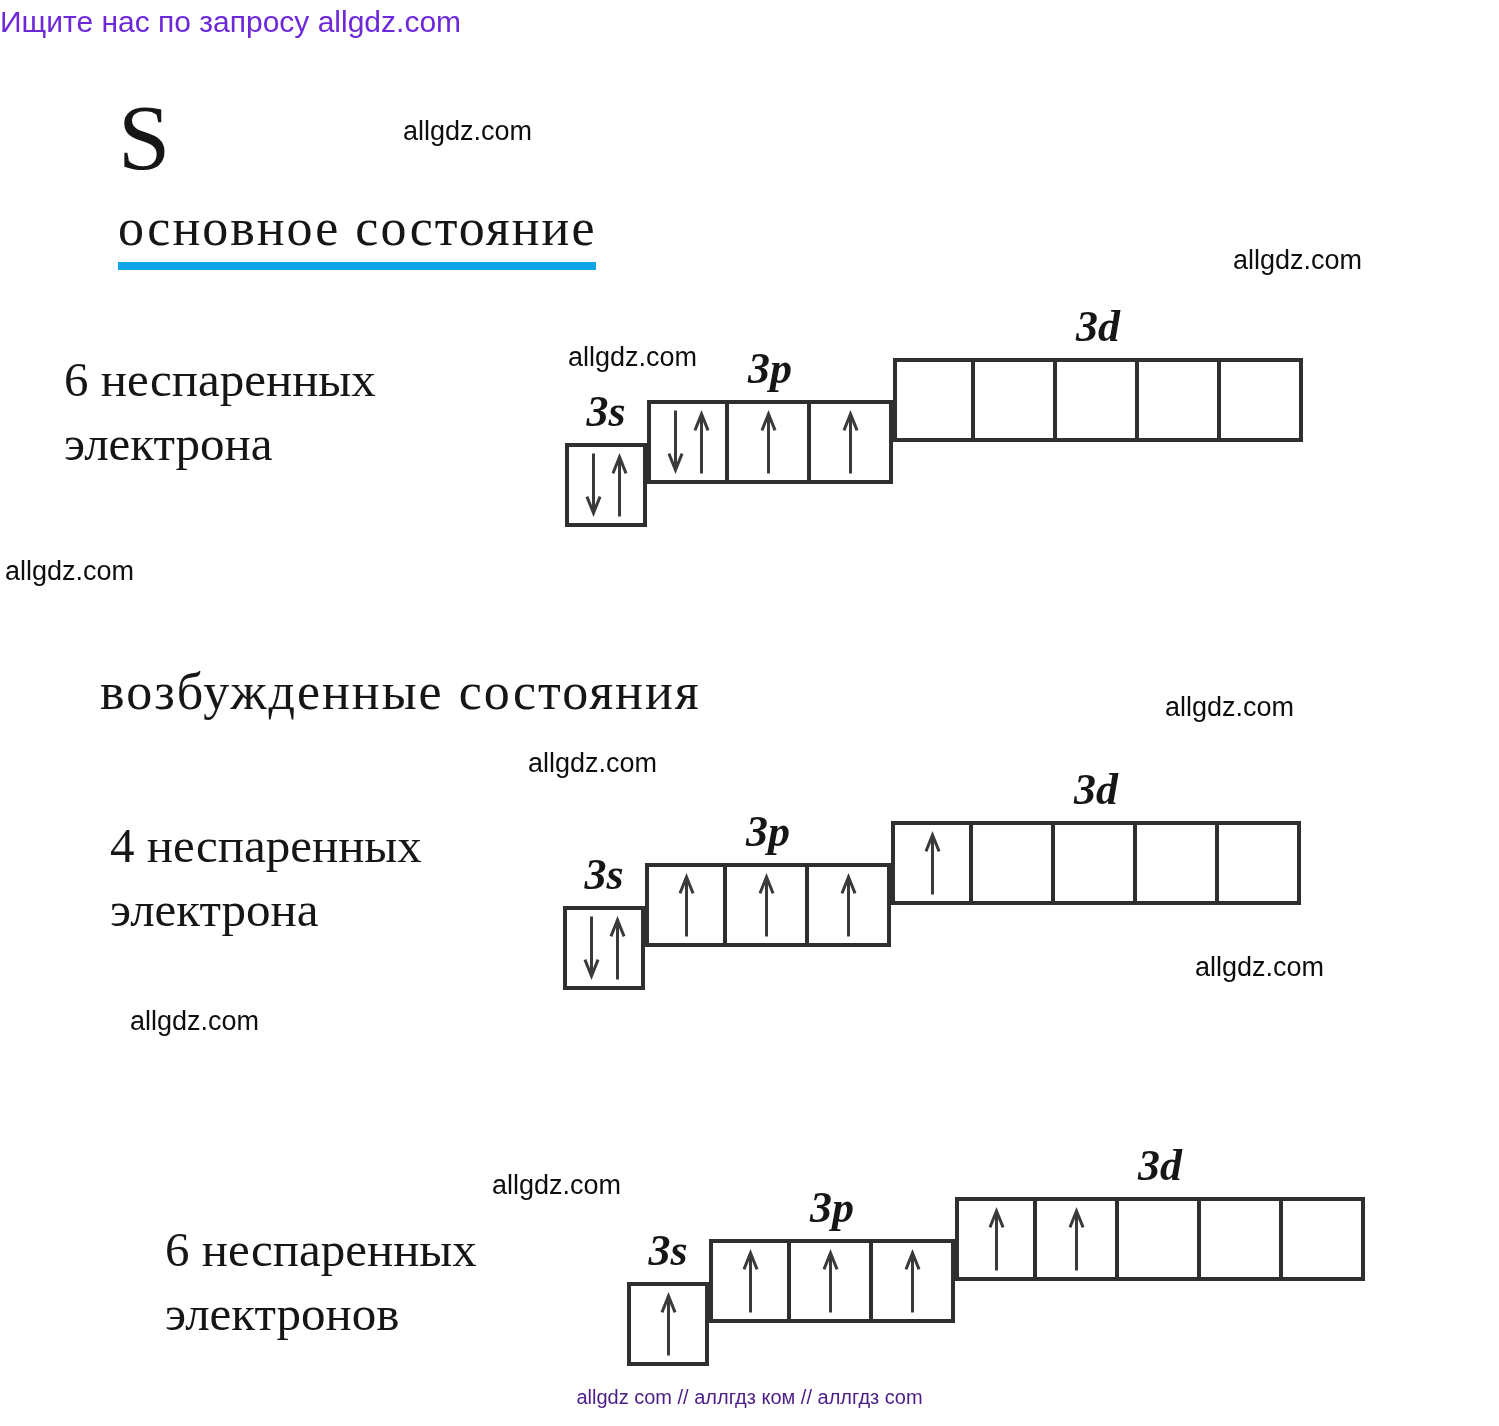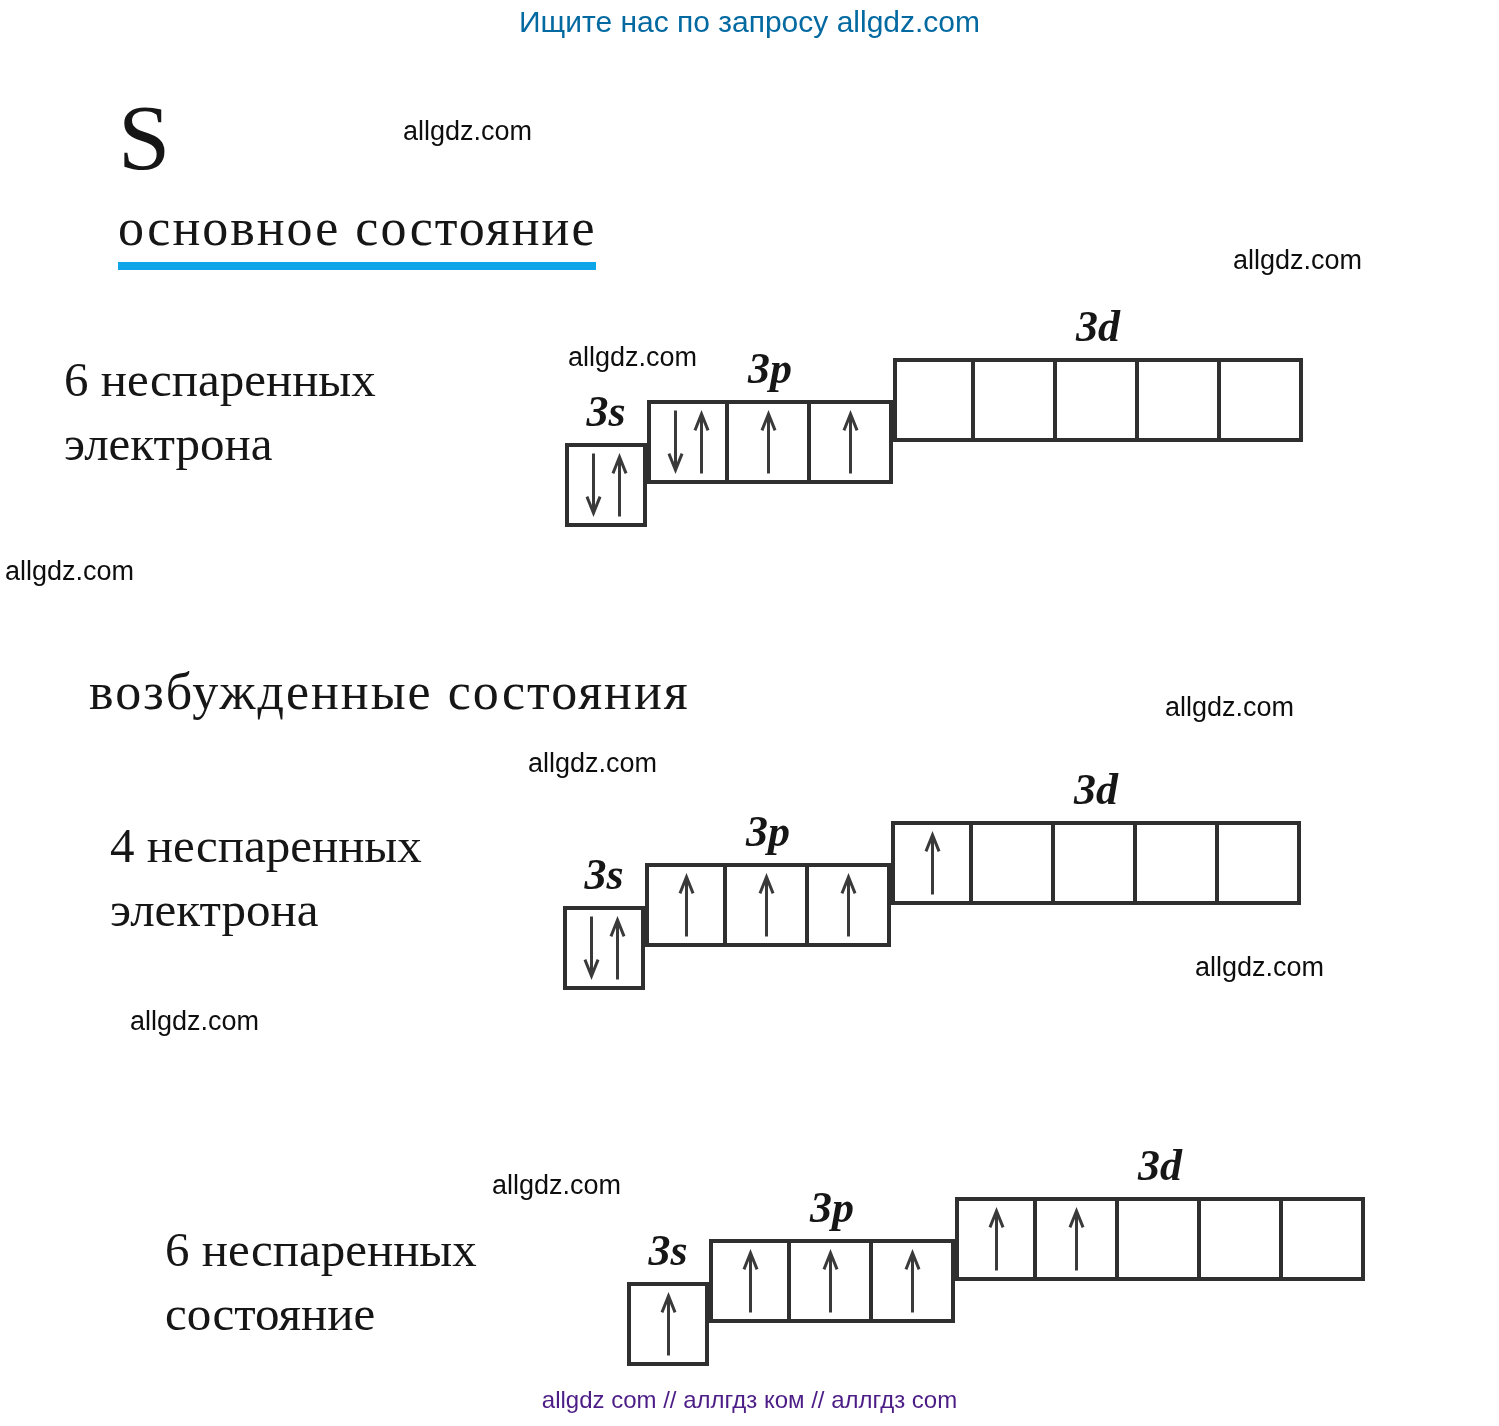--- a/index.html
+++ b/index.html
@@ -7,47 +7,46 @@
     position:relative;
     width:1499px;
     height:1426px;
     background:#ffffff;
     overflow:hidden;
     font-family:"Liberation Serif", serif;
     color:#161616;
   }
   .banner{
     position:absolute; top:5px; left:0; width:100%;
-    text-align:center;
     font-family:"Liberation Sans", sans-serif;
     font-size:30px; font-weight:400;
-    color:#0369a1;
+    color:#6d28d9;
   }
   .footer{
     position:absolute; top:1386px; left:0; width:100%;
     text-align:center;
     font-family:"Liberation Sans", sans-serif;
-    font-size:24px;
+    font-size:20px;
     color:#4c1d86;
   }
   .element-symbol{
     position:absolute; left:118px; top:90px;
     font-size:94px; line-height:94px; font-weight:400;
   }
   .state-heading{
     position:absolute;
     font-size:52px; line-height:56px; letter-spacing:2px;
     white-space:nowrap;
   }
   .state-heading.underlined{
     border-bottom:8px solid #0ea5e9;
     padding-bottom:6px;
   }
   .heading-1{ left:118px; top:200px; }
-  .heading-2{ left:89px;  top:664px; }
+  .heading-2{ left:100px;  top:664px; }
   .count-label{
     position:absolute;
     font-size:49px; line-height:64px;
     white-space:nowrap;
   }
   .count-1{ left:64px;  top:348px; }
   .count-2{ left:110px; top:814px; }
   .count-3{ left:122px; top:1218px;margin-left:43px; }
   .watermark{
     position:absolute;
@@ -98,21 +97,21 @@
 
   <div class="state-heading heading-2">возбужденные состояния</div>
 
   <div class="count-label count-2">
     <div>4 неспаренных</div>
     <div>электрона</div>
   </div>
 
   <div class="count-label count-3">
     <div>6 неспаренных</div>
-    <div>состояние</div>
+    <div>электронов</div>
   </div>
 
   <div id="watermark-layer">
       <div class="watermark" style="left: 403px; top: 116px;">allgdz.com</div>
       <div class="watermark" style="left: 1233px; top: 245px;">allgdz.com</div>
       <div class="watermark" style="left: 568px; top: 342px;">allgdz.com</div>
       <div class="watermark" style="left: 5px; top: 556px;">allgdz.com</div>
       <div class="watermark" style="left: 1165px; top: 692px;">allgdz.com</div>
       <div class="watermark" style="left: 528px; top: 748px;">allgdz.com</div>
       <div class="watermark" style="left: 1195px; top: 952px;">allgdz.com</div>

